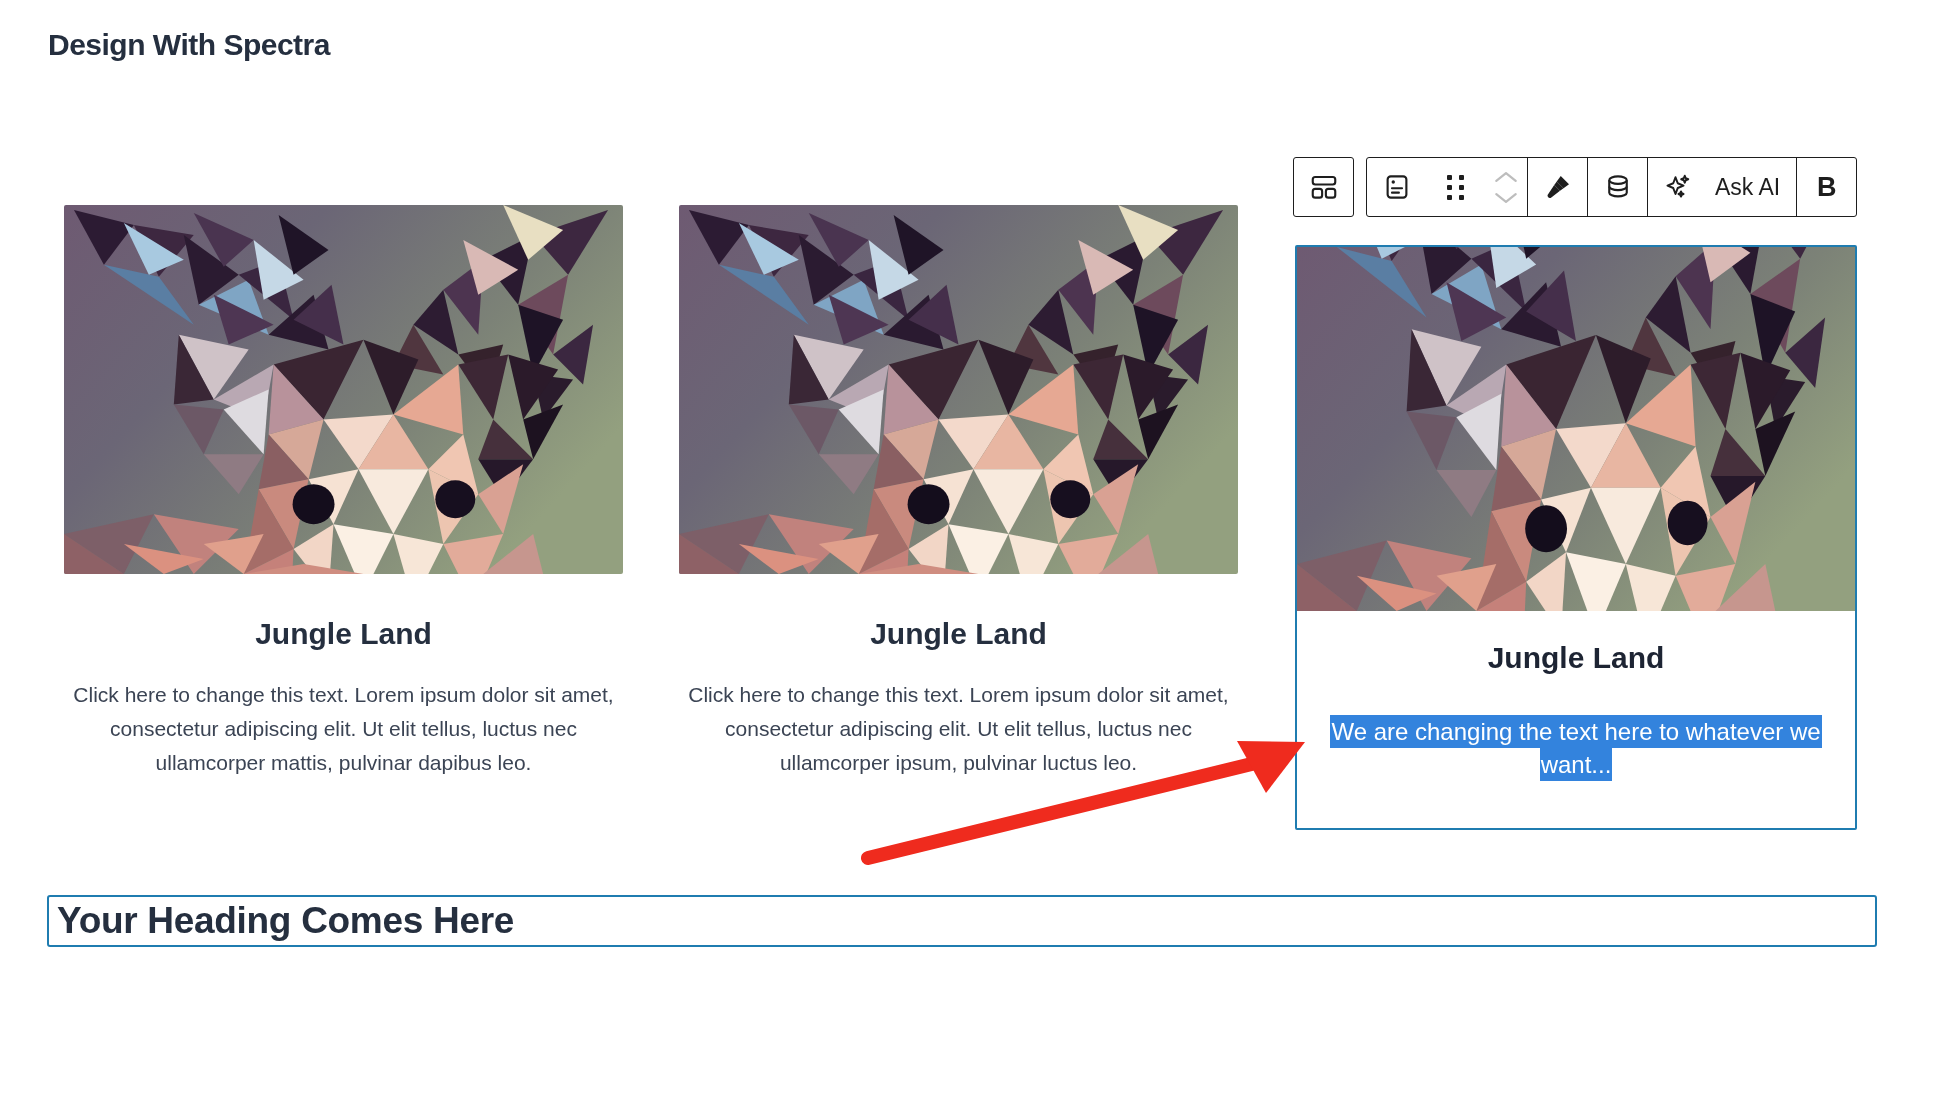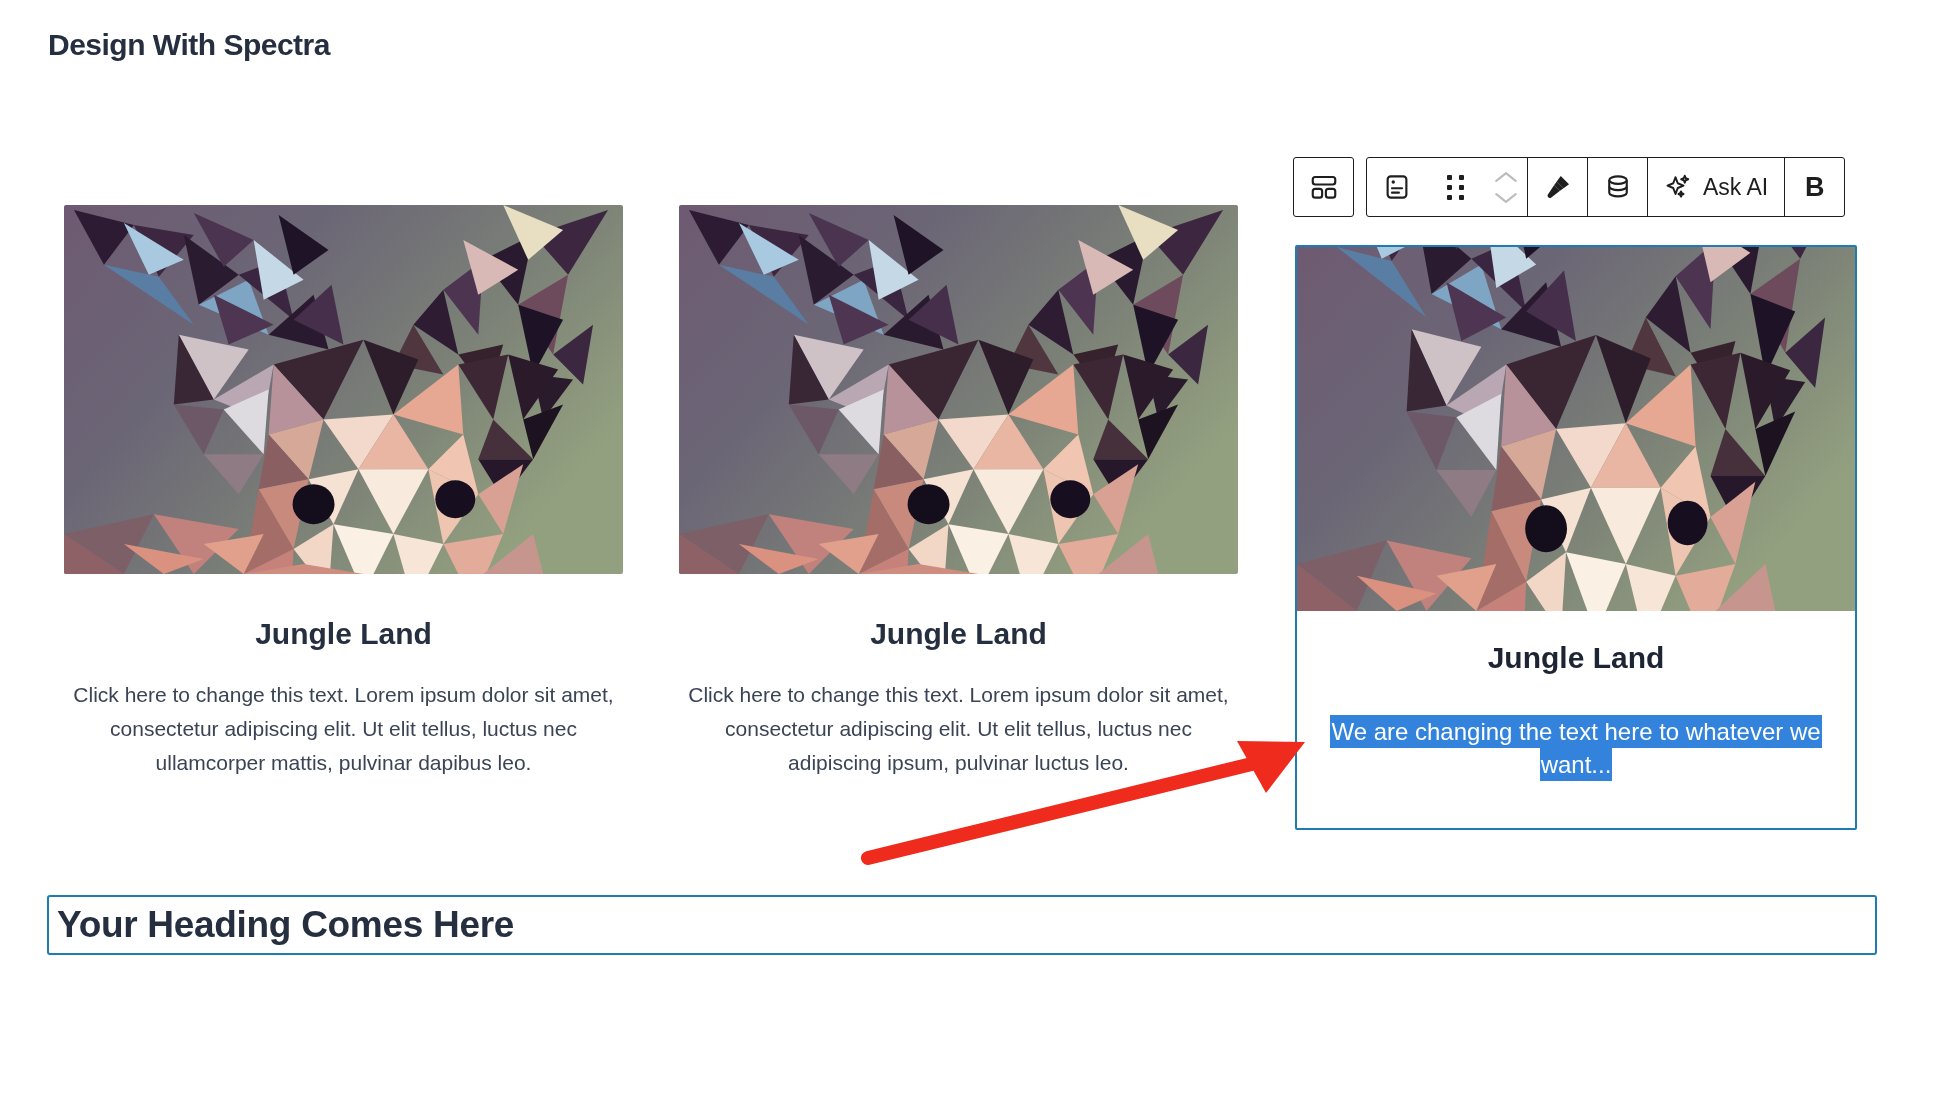--- a/index.html
+++ b/index.html
@@ -146,21 +146,21 @@
     align-items: center;
     justify-content: center;
     min-width: 59px;
     padding: 0 8px;
     background: transparent;
     cursor: pointer;
   }
 
   .tb-divider { width: 1px; background: #1e1e1e; }
 
-  .tb-btn.wide { min-width: auto; padding: 0 16px; gap: 9px; }
+  .tb-btn.wide { min-width: auto; padding: 0 16px; gap: 21px; }
   .tb-label {
     font-size: 23px;
     color: #1e1e1e;
     white-space: nowrap;
   }
   .tb-bold {
     font-size: 27px;
     font-weight: bold;
     color: #1e1e1e;
   }
@@ -181,21 +181,21 @@
     gap: 5px 7px;
   }
   .dotgrid i { background: #1e1e1e; border-radius: 1px; display: block; }
 
   
   .heading-block {
     position: absolute;
     left: 47px;
     top: 895px;
     width: 1830px;
-    height: 60px;
+    height: 52px;
     border: 2px solid #1f7cb0;
     border-radius: 3px;
     background: #ffffff;
     display: flex;
     align-items: center;
   }
   .heading-block .ht {
     font-size: 37px;
     font-weight: bold;
     color: #252f3f;
@@ -407,21 +407,21 @@
           <polygon points="0,330 90,310 60,370" fill="#7d5f68"></polygon>
           <polygon points="90,310 175,325 130,370" fill="#c1827d"></polygon>
           <polygon points="0,330 60,370 0,370" fill="#8e6166"></polygon>
           <polygon points="60,340 140,355 100,370" fill="#db9180"></polygon>
           <polygon points="140,340 200,330 180,370" fill="#e0a08c"></polygon>
           <polygon points="420,370 470,330 480,370" fill="#c6968e"></polygon>
           <polygon points="180,370 240,360 300,370" fill="#cf8d80"></polygon>
         </svg>
       </div>
       <div class="card-title">Jungle Land</div>
-      <div class="card-body"><span>Click here to change this text. Lorem ipsum dolor sit </span><span class="sp">amet</span><span>, </span><span class="sp">consectetur adipiscing</span><span> elit. Ut elit tellus, </span><span class="sp">luctus</span><span> nec </span><span class="sp">adipiscing</span><span> ipsum, pulvinar </span><span class="sp">luctus</span><span> leo.</span></div>
+      <div class="card-body"><span>Click here to change this text. Lorem ipsum dolor sit </span><span class="sp">amet</span><span>, </span><span class="sp">consectetur adipiscing</span><span> elit. Ut elit tellus, </span><span class="sp">luctus</span><span> nec </span><span class="sp">ullamcorper</span><span> ipsum, pulvinar </span><span class="sp">luctus</span><span> leo.</span></div>
     </div>
   </div>
 
   <div class="card-selected">
     <div class="sel-img">
       <svg viewBox="0 60 560 310" preserveAspectRatio="none">
         <defs>
           <linearGradient id="bgC" x1="0" y1="0" x2="1" y2="0.6">
             <stop offset="0%" stop-color="#6e5a72"></stop>
             <stop offset="35%" stop-color="#6b6676"></stop>

